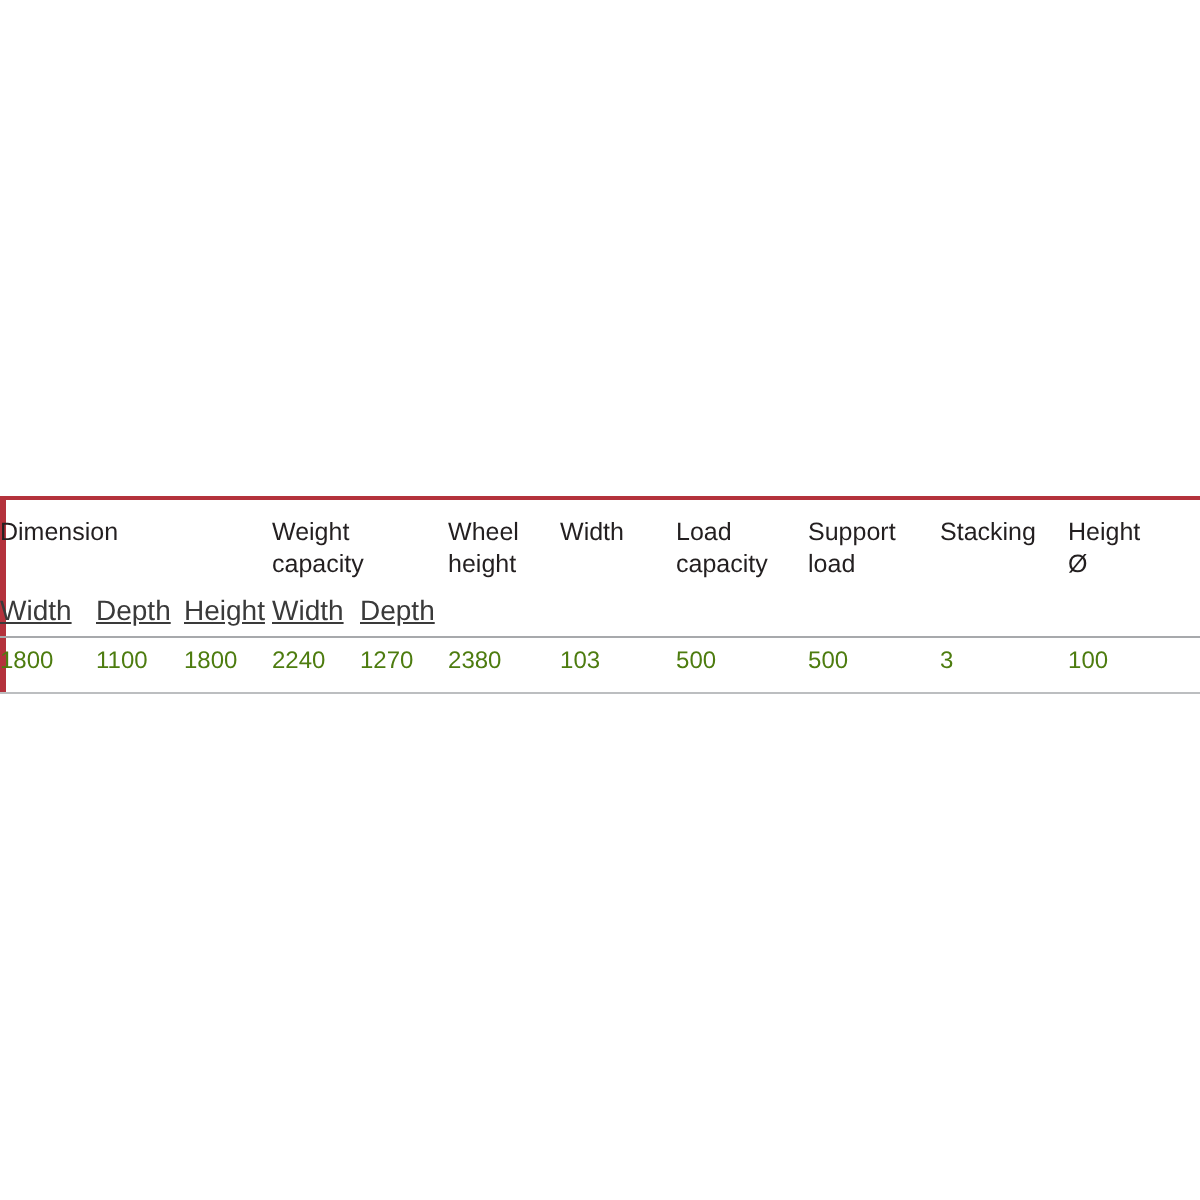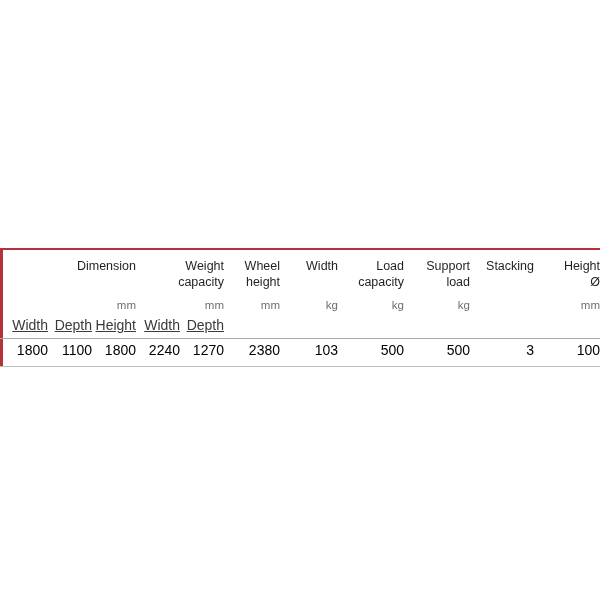--- a/index.html
+++ b/index.html
@@ -44,21 +44,21 @@
     border-collapse: collapse;
     width: 600px;
     table-layout: fixed;
     margin-left: -3px;
   }
 
   table.spec td,
   table.spec th {
     padding: 0;
     margin: 4px;
-    text-align: right;
+    text-align: left;
     vertical-align: top;
     font-weight: normal;
     border: none;
   }
 
   
   .hdr-main {
     font-size: 12.5px;
     font-weight: bold;
     color: #231f20;
@@ -98,22 +98,22 @@
     width: 600px;
   }
   .rule-gray-light {
     height: 1px;
     background: #bcbec0;
     width: 600px;
   }
 
   
   .data-cell {
-    font-size: 14px;
-    color: #000000;
+    font-size: 12px;
+    color: #4d7c0f;
     line-height: 16px;
     height: 24px;
     vertical-align: middle;
     padding-top: 3px !important;
   }
 
   
   col.c0  { width: 48px; }
   col.c1  { width: 44px; }
   col.c2  { width: 44px; }
@@ -175,30 +175,20 @@
         </td>
         <td class="hdr-main">
           <span>Stacking</span>
         </td>
         <td class="hdr-main">
           <span>Height</span><br>
           <span>Ø</span>
         </td>
       </tr>
 
-      <tr>
-        <td class="hdr-unit" colspan="3">mm</td>
-        <td class="hdr-unit" colspan="2">mm</td>
-        <td class="hdr-unit">mm</td>
-        <td class="hdr-unit">kg</td>
-        <td class="hdr-unit">kg</td>
-        <td class="hdr-unit">kg</td>
-        <td class="hdr-unit"></td>
-        <td class="hdr-unit">mm</td>
-      </tr>
 
       <tr>
         <td class="hdr-sub">Width</td>
         <td class="hdr-sub">Depth</td>
         <td class="hdr-sub">Height</td>
         <td class="hdr-sub">Width</td>
         <td class="hdr-sub">Depth</td>
         <td class="hdr-sub"></td>
         <td class="hdr-sub"></td>
         <td class="hdr-sub"></td>

